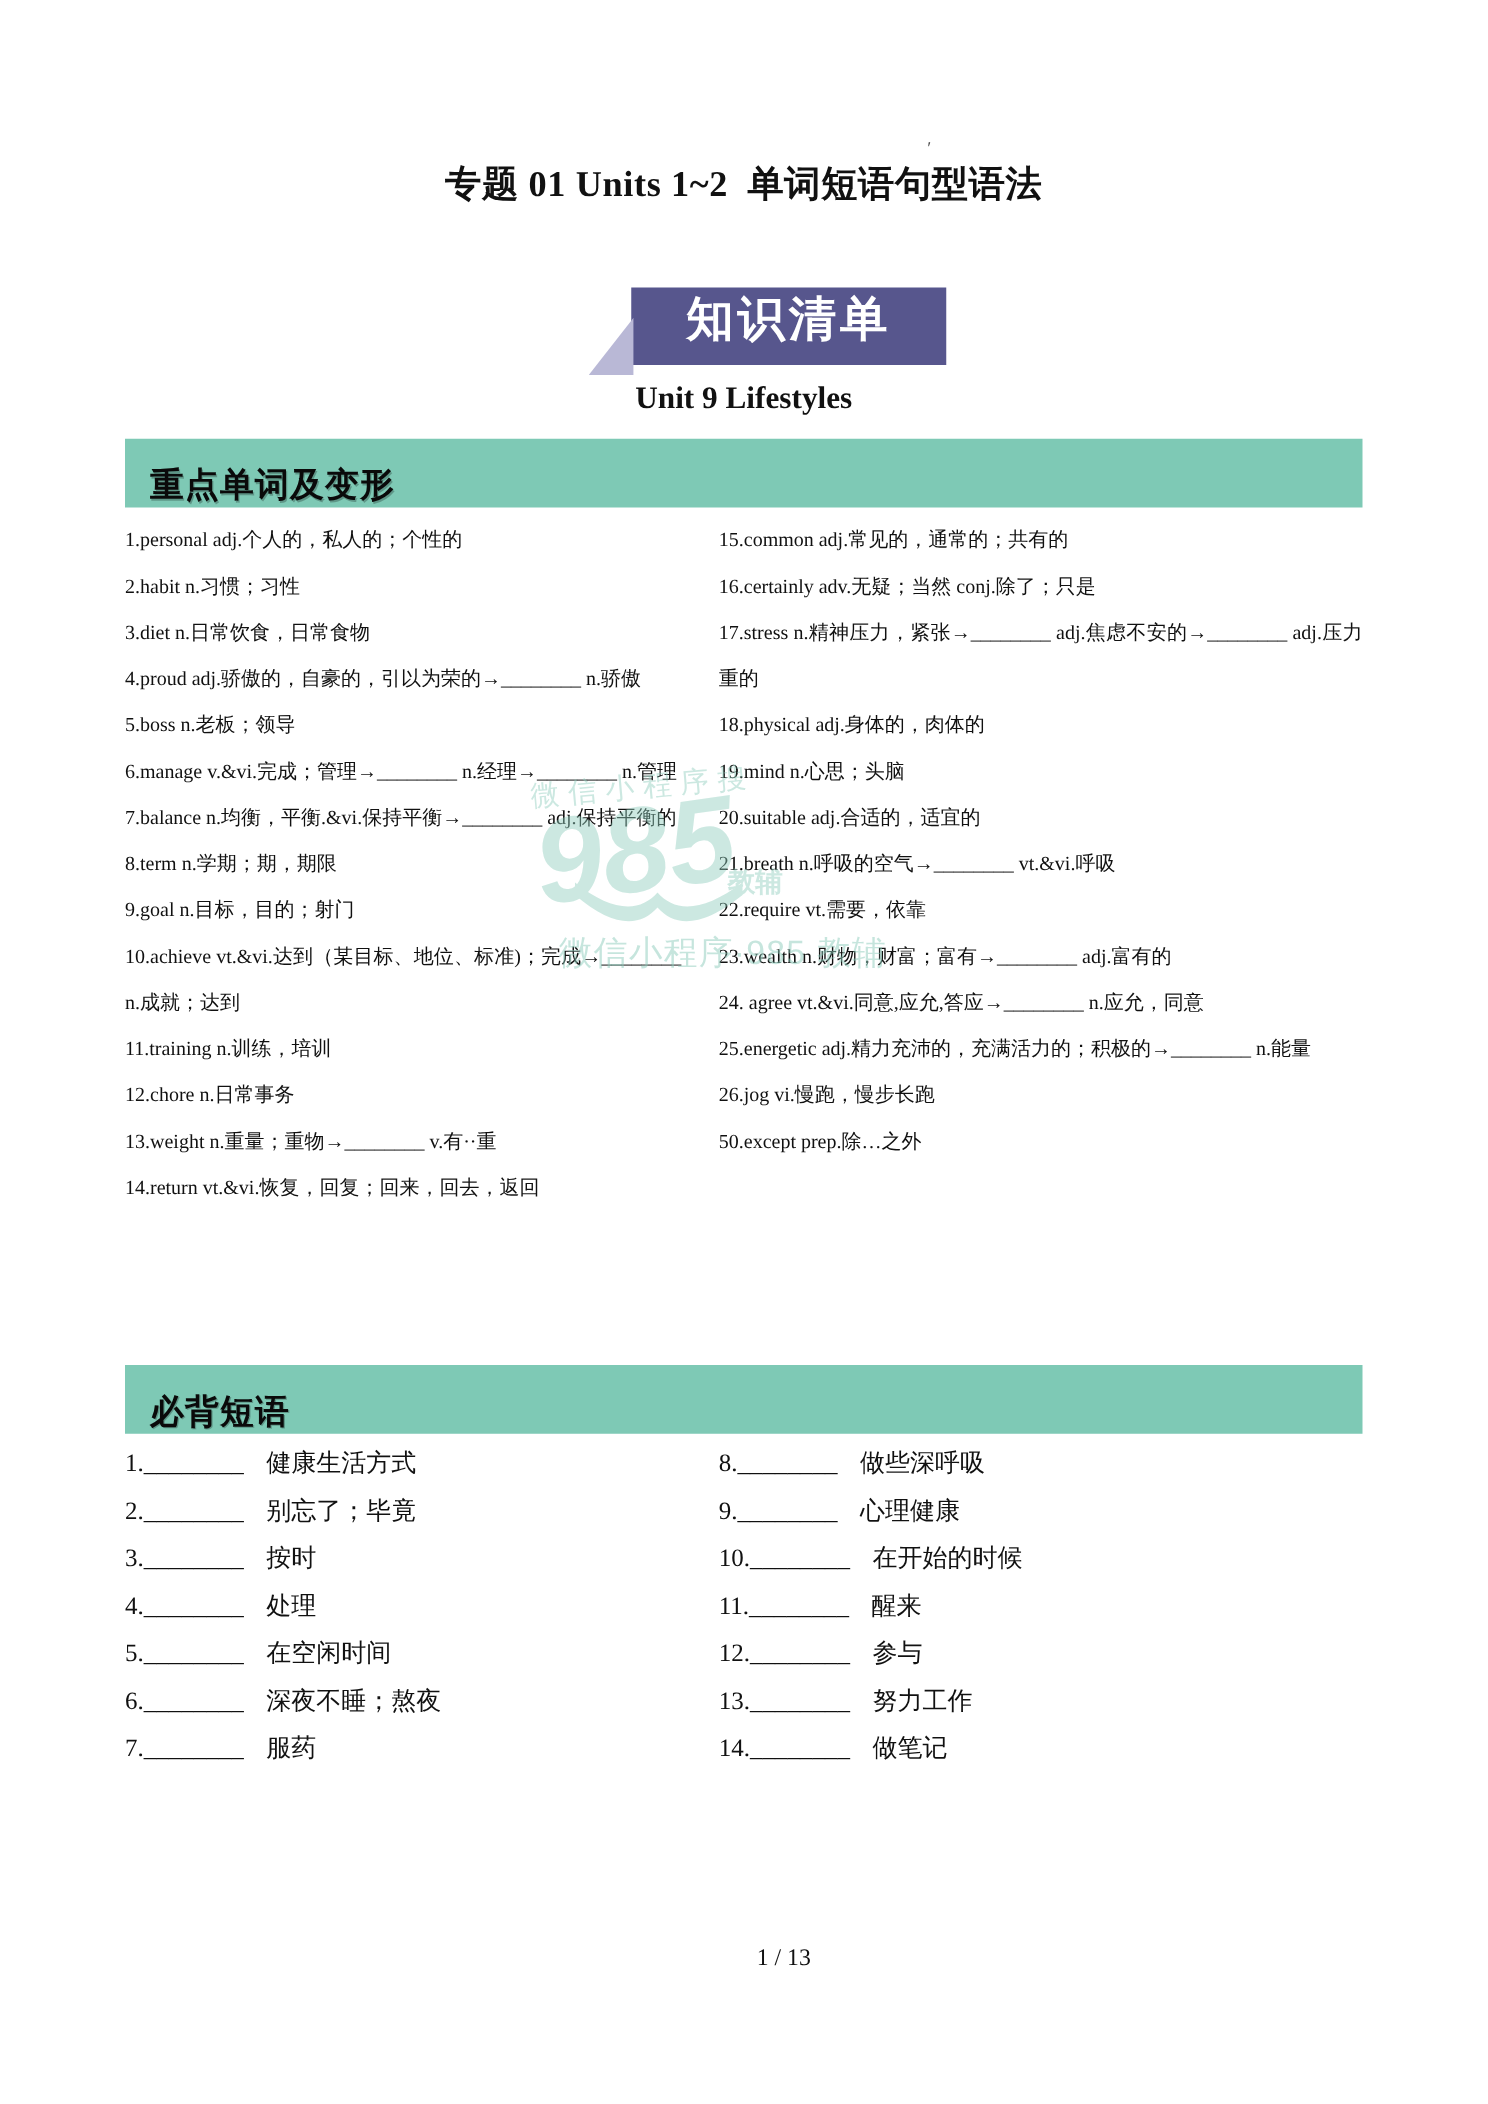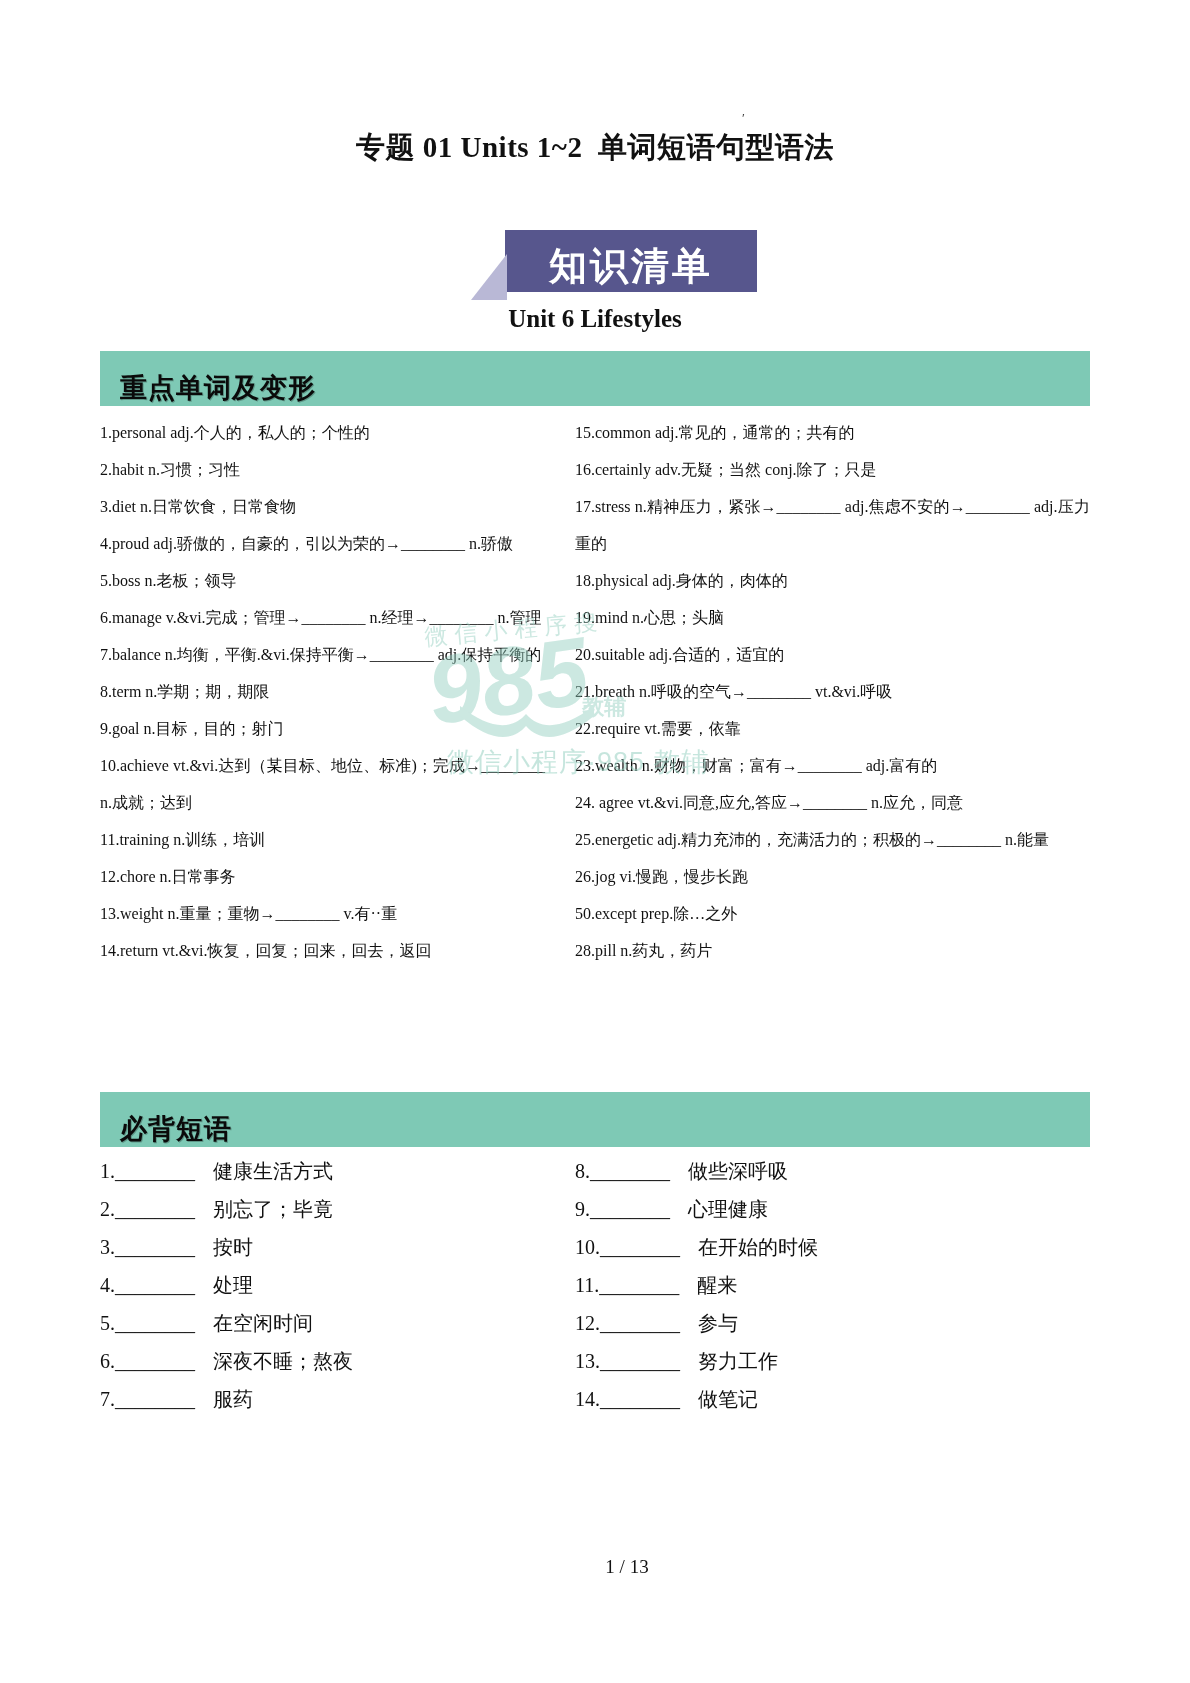--- a/index.html
+++ b/index.html
@@ -9,21 +9,21 @@
     overflow:hidden;
   }
   .page-title{
     position:absolute;top:128px;left:0;width:100%;text-align:center;
     font-size:29px;font-weight:bold;white-space:pre-wrap;letter-spacing:.5px;
   }
   .top-mark{position:absolute;top:110px;left:742px;font-size:13px;color:#333;}
   
   .banner{
     position:absolute;top:230px;left:505px;width:252px;height:62px;
-    background:var(--banner-bg,#57568d);display:flex;align-items:flex-end;justify-content:center;
+    background:var(--banner-bg,#57568d);display:flex;align-items:flex-start;justify-content:center;
   }
   .banner-flag{
     position:absolute;left:-34px;top:24px;width:36px;height:46px;
     background:var(--banner-flag,#b9b8d6);
     clip-path:polygon(100% 0,100% 100%,0 100%);
   }
   .banner-text{
     font-family:"Liberation Sans","DejaVu Sans",sans-serif;
     font-size:38px;font-weight:bold;color:#ffffff;letter-spacing:3px;
   }
@@ -81,21 +81,21 @@
 <body>
 
 <div class="page-title">专题 01 Units 1~2  单词短语句型语法</div>
 <span class="top-mark">ʹ</span>
 
 <div class="banner">
   <div class="banner-flag"></div>
   <div class="banner-text">知识清单</div>
 </div>
 
-<div class="subtitle">Unit 6 Lifestyles</div>
+<div class="subtitle">Unit 9 Lifestyles</div>
 
 <div class="section-bar words-bar">
   <span class="bar-label">重点单词及变形</span>
 </div>
 
 <div class="two-col words-cols">
   <div class="col-left word-list">
 
       <p>1.personal adj.个人的，私人的；个性的</p>
 
@@ -146,21 +146,20 @@
       <p>23.wealth n.财物，财富；富有→________ adj.富有的</p>
 
       <p>24. agree vt.&amp;vi.同意,应允,答应→________  n.应允，同意</p>
 
       <p>25.energetic adj.精力充沛的，充满活力的；积极的→________ n.能量</p>
 
       <p>26.jog vi.慢跑，慢步长跑</p>
 
       <p>50.except prep.除…之外</p>
 
-      <p>28.pill n.药丸，药片</p>
     </div>
 </div>
 
 <div class="section-bar phrases-bar">
   <span class="bar-label">必背短语</span>
 </div>
 
 <div class="two-col phrases-cols">
   <div class="col-left phrase-list">
 

